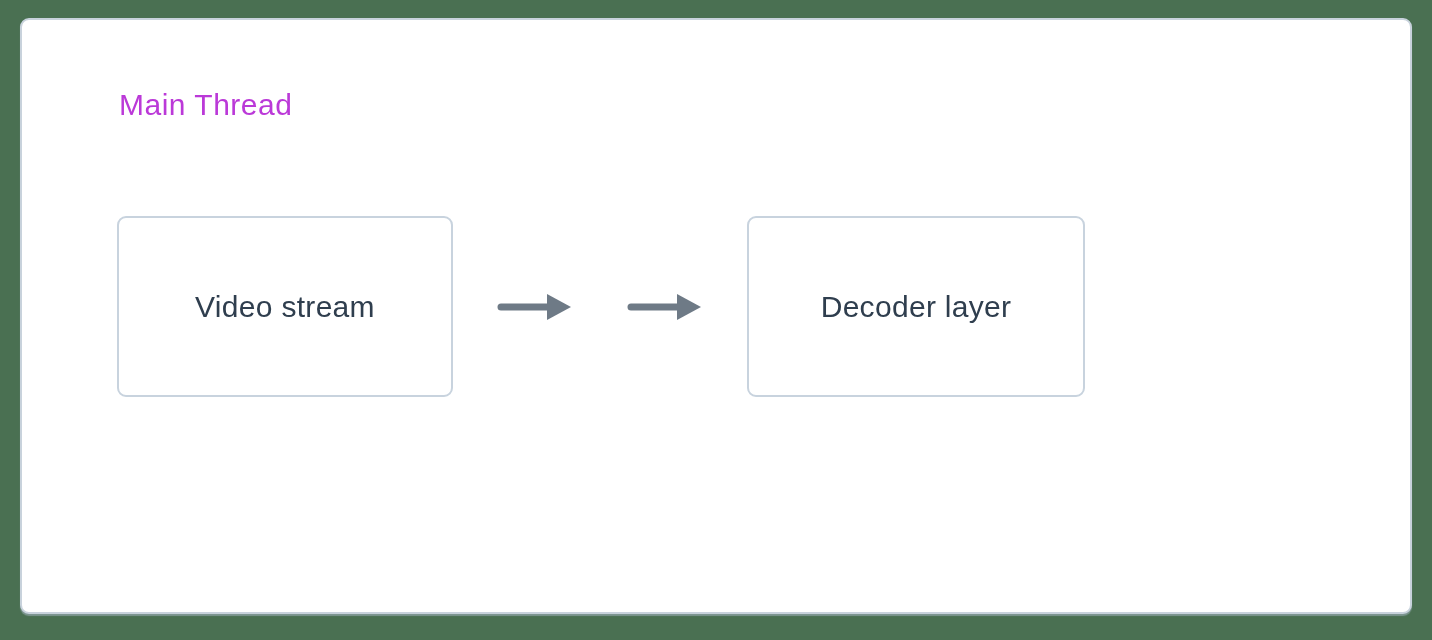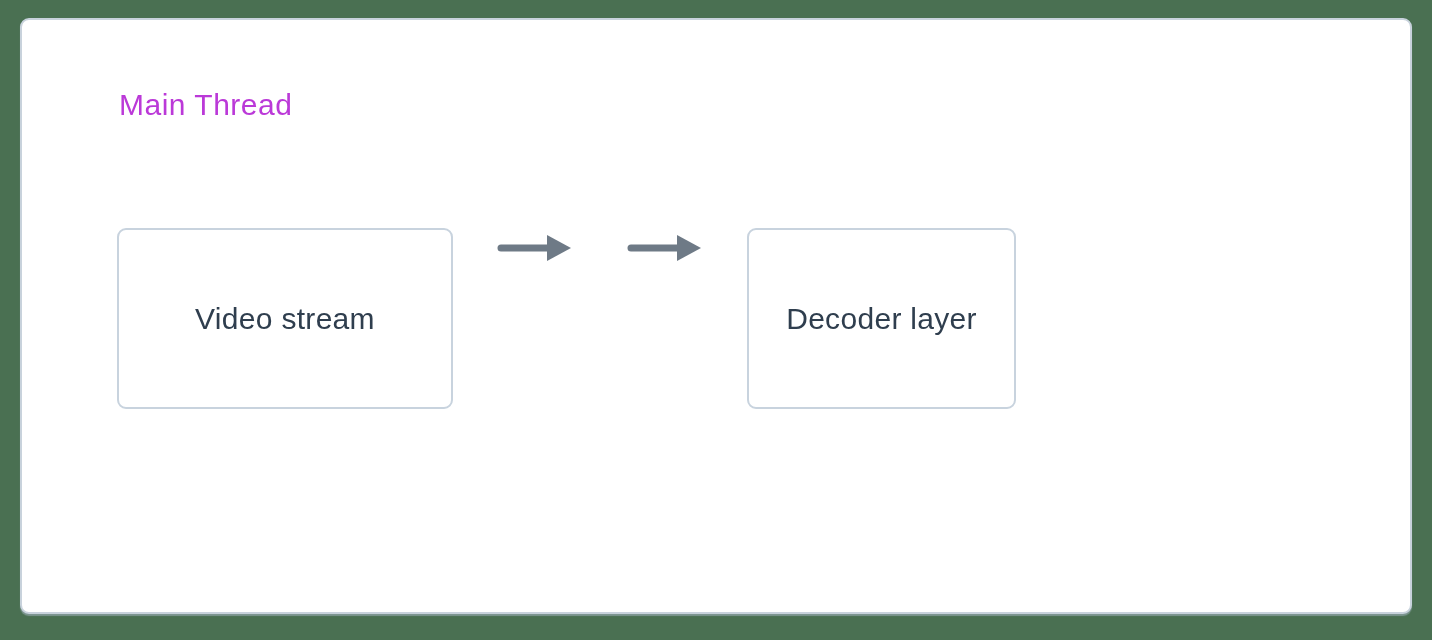--- a/index.html
+++ b/index.html
@@ -42,23 +42,23 @@
     font-size: 30px;
     font-weight: 400;
     letter-spacing: 0.5px;
     color: var(--accent-magenta);
     white-space: nowrap;
     margin-top: 12px;
   }
   .flow-row {
     position: absolute;
     left: 95px;
-    top: 208px;
+    top: 196px;
     display: flex;
-    align-items: flex-start;
+    align-items: center;
     gap: 34px;
   }
   .node {
     width: 336px;
     height: 181px;
     background: var(--panel-bg);
     border: 2px solid var(--box-border);
     border-radius: 9px;
     display: flex;
     align-items: center;
@@ -101,19 +101,19 @@
       </div>
 
 
       <div class="edge">
         <svg width="96" height="40" viewBox="0 0 96 40" aria-hidden="true">
           <line x1="14" y1="20" x2="61" y2="20" stroke="currentColor" stroke-width="7" stroke-linecap="round"></line>
           <polygon points="60,7 60,33 84,20" fill="currentColor"></polygon>
         </svg>
       </div>
 
-      <div class="node" style="width:269px;">
+      <div class="node" style="width:338px;">
         <span>Decoder layer</span>
       </div>
 
     </div>
   </div>
 </div>
 
 </body></html>

